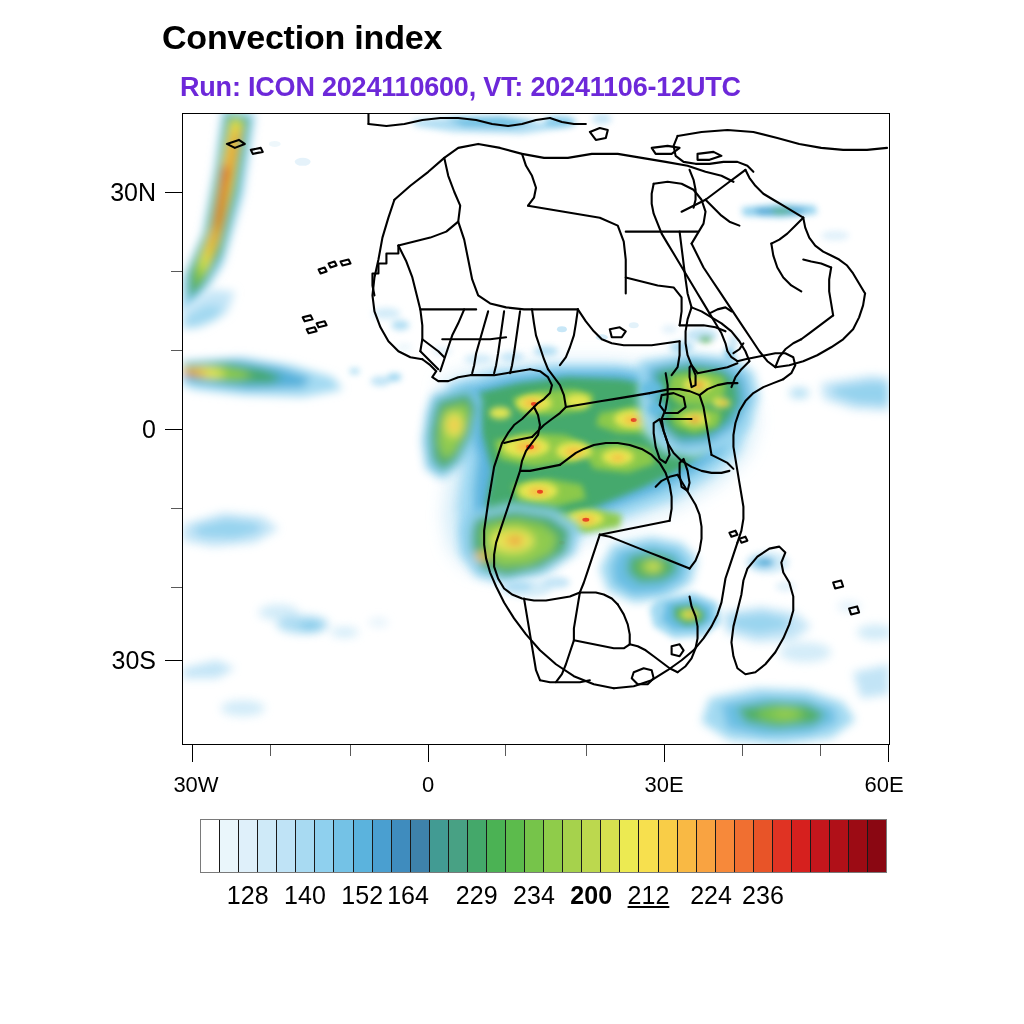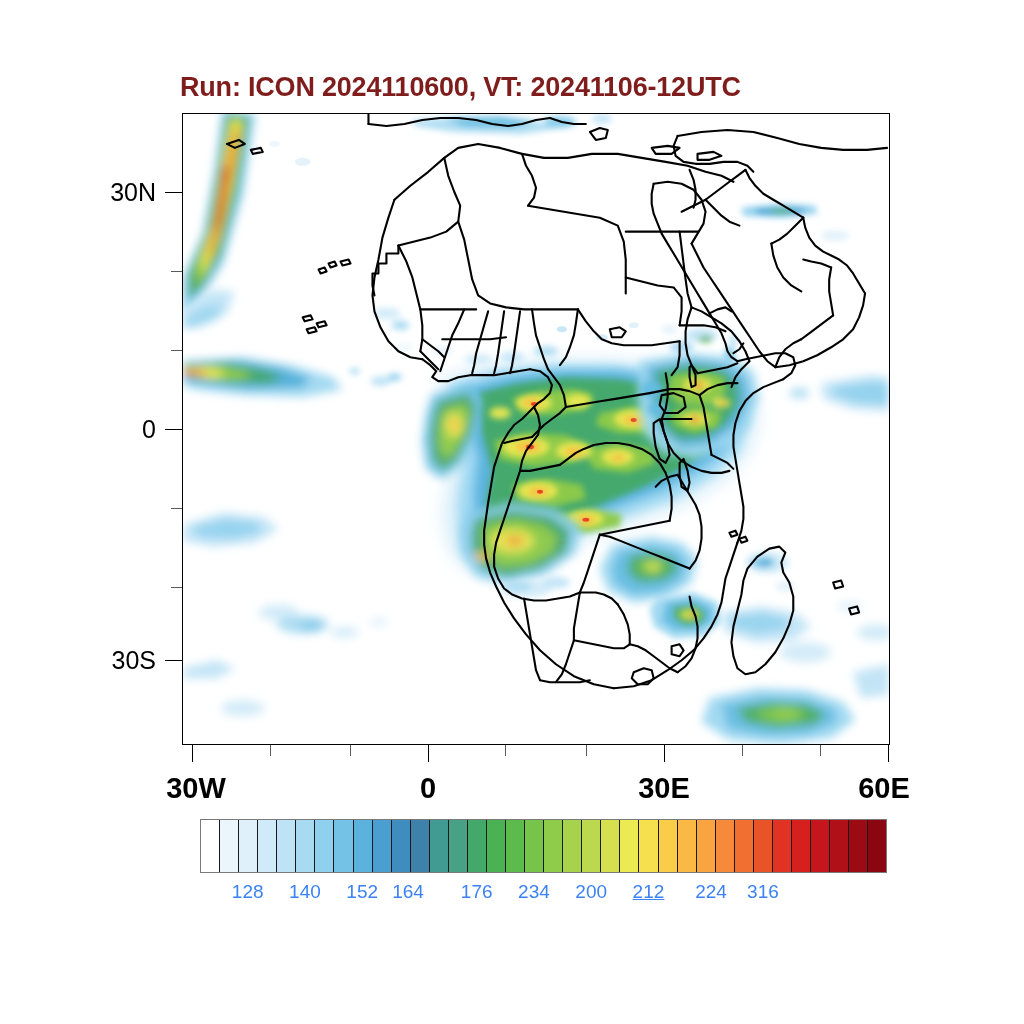--- a/index.html
+++ b/index.html
@@ -32,21 +32,21 @@
     color: #000000;
     letter-spacing: -0.2px;
     white-space: nowrap;
   }
   #title-sub {
     position: absolute;
     left: 180px;
     top: 72px;
     font-size: 27px;
     font-weight: bold;
-    color: #7f1d1d;
+    color: #6d28d9;
     letter-spacing: -0.2px;
     white-space: nowrap;
   }
 
   
   #plot-frame {
     position: absolute;
     left: 182px;
     top: 113px;
     width: 708px;
@@ -92,25 +92,24 @@
   .ylabel {
     position: absolute;
     font-size: 25px;
     color: #000000;
     text-align: right;
     white-space: nowrap;
     transform: translateY(-50%);
   }
   .xlabel {
     position: absolute;
-    font-size: 29px;
+    font-size: 22px;
     color: #000000;
     white-space: nowrap;
     transform: translateX(-50%);
-    font-weight: bold;
   }
 
   
   #colorbar-wrap {
     position: absolute;
     left: 200px;
     top: 819px;
     width: 687px;
     height: 54px;
   }
@@ -125,32 +124,33 @@
   }
   .cb-cell {
     flex: 1 1 0;
     height: 100%;
     border-right: 1px solid #1a1a1a;
     box-sizing: border-box;
   }
   .cb-cell:last-child { border-right: none; }
   .cb-tick {
     position: absolute;
-    font-size: 19px;
-    color: #3b82f6;
+    font-size: 25px;
+    color: #000000;
     white-space: nowrap;
     transform: translateX(-50%);
     top: 62px;
   }
 </style>
 </head>
 <body>
 
 <div id="figure">
 
+  <div id="title-main">Convection index</div>
   <div id="title-sub">Run: ICON 2024110600,  VT: 20241106-12UTC</div>
 
   <div id="plot-frame">
     <svg id="map-svg" viewBox="0 0 708 632" preserveAspectRatio="none">
       <defs>
 
         <filter id="soft" x="-60%" y="-60%" width="220%" height="220%">
           <feGaussianBlur stdDeviation="5"></feGaussianBlur>
         </filter>
         <filter id="soft2" x="-60%" y="-60%" width="220%" height="220%">
@@ -663,21 +663,21 @@
         <div class="cb-cell" style="background: rgb(214, 32, 30);"></div>
         <div class="cb-cell" style="background: rgb(196, 22, 28);"></div>
         <div class="cb-cell" style="background: rgb(176, 16, 24);"></div>
         <div class="cb-cell" style="background: rgb(156, 11, 20);"></div>
         <div class="cb-cell" style="background: rgb(138, 7, 18);"></div>
       </div>
   <div class="cb-tick" style="left: 47.7083px;">128</div>
       <div class="cb-tick" style="left: 104.958px;">140</div>
       <div class="cb-tick" style="left: 162.208px; text-align: right;">152</div>
       <div class="cb-tick" style="left: 208px;">164</div>
-      <div class="cb-tick" style="left: 276.708px;">176</div>
+      <div class="cb-tick" style="left: 276.708px;">229</div>
       <div class="cb-tick" style="left: 333.958px;">234</div>
-      <div class="cb-tick" style="left: 391.208px;">200</div>
+      <div class="cb-tick" style="left: 391.208px; font-weight: bold;">200</div>
       <div class="cb-tick" style="left: 448.458px; text-decoration: underline;">212</div>
       <div class="cb-tick" style="left: 511px;">224</div>
-      <div class="cb-tick" style="left: 562.958px;">316</div>
+      <div class="cb-tick" style="left: 562.958px;">236</div>
     </div>
 
 </div>
 
 </body></html>

